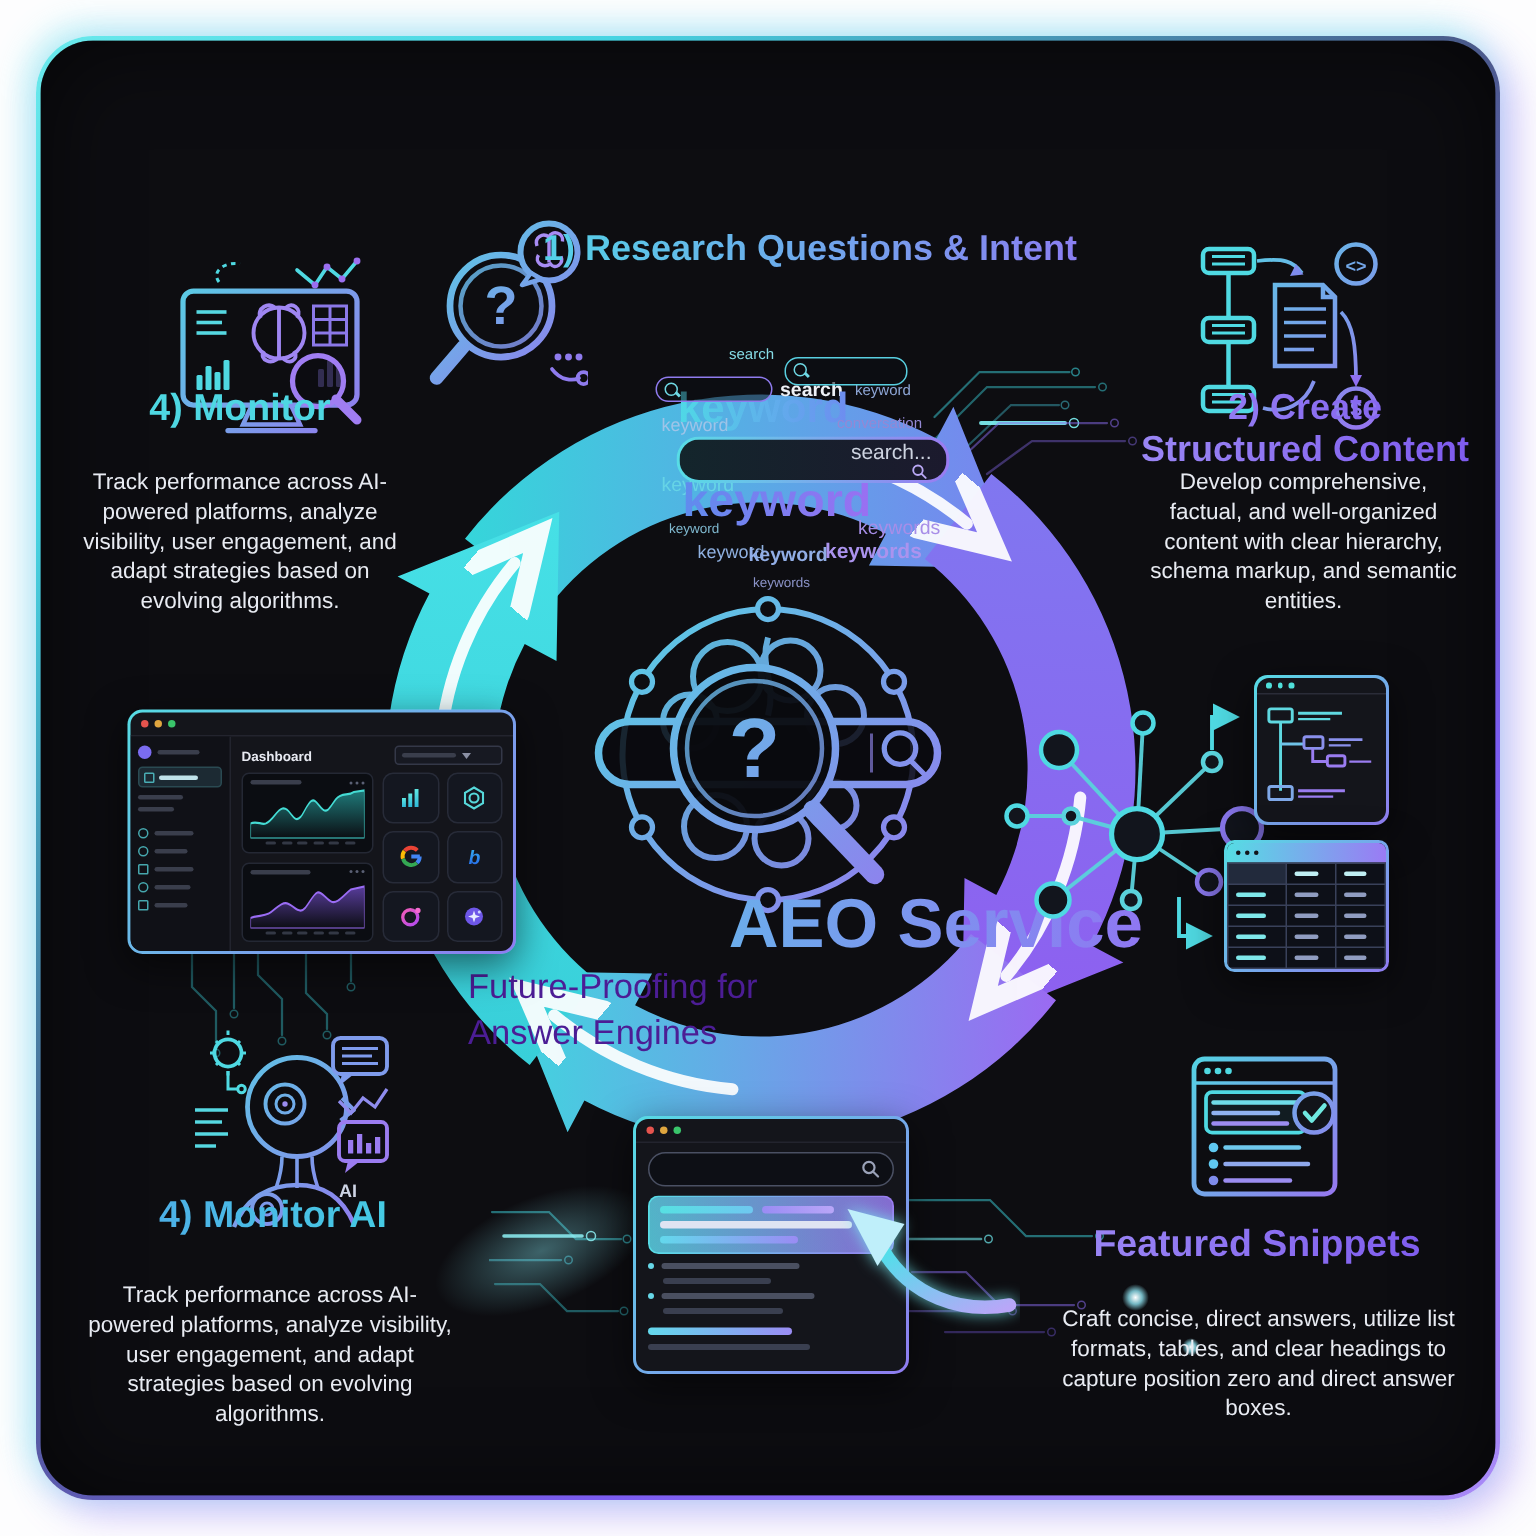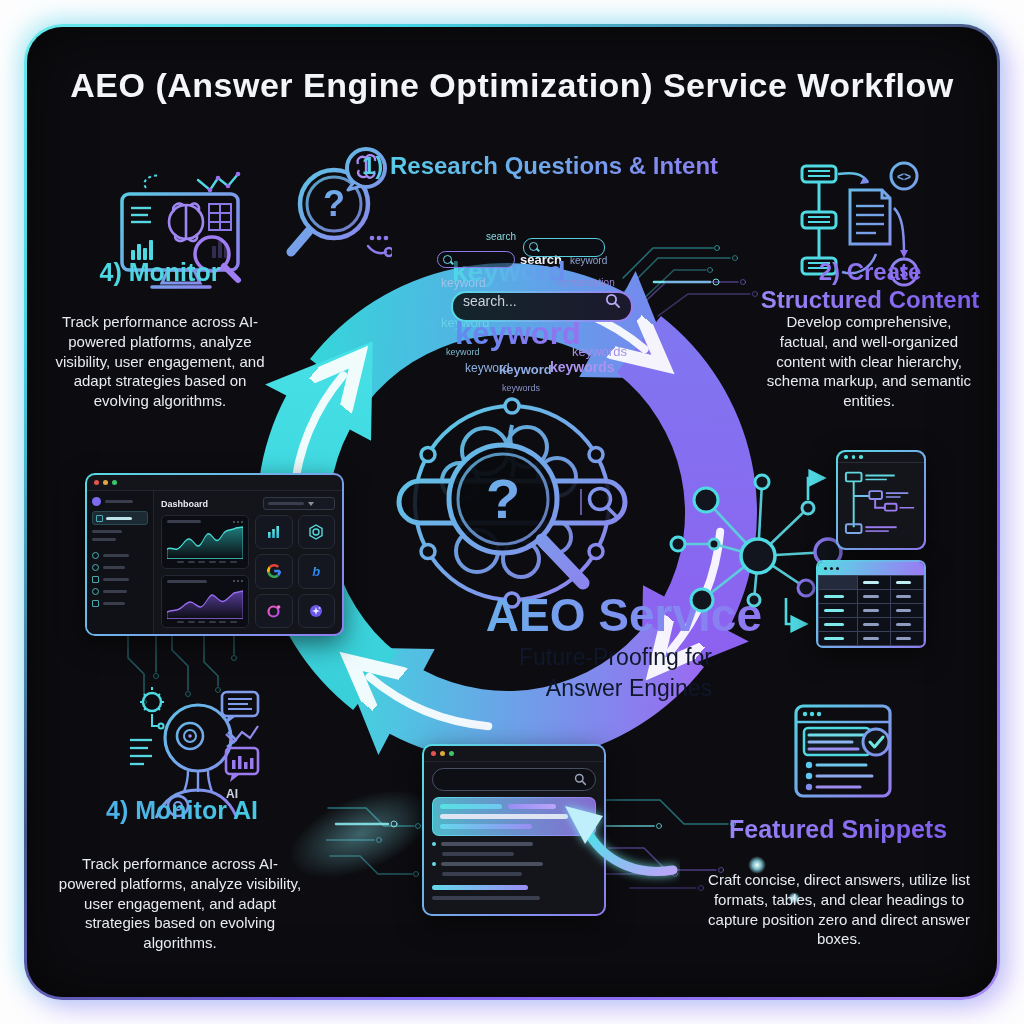--- a/index.html
+++ b/index.html
@@ -36,21 +36,21 @@
   .kw-14{left:550px;top:359px;font-size:14px;color:#ab93ee;font-weight:600}
   .kw-15{left:502px;top:383px;font-size:9px;color:#8b93c8}
   .kwg{background-clip:text;-webkit-background-clip:text;color:transparent;}
   .pill{position:absolute;border:1.5px solid;border-image:linear-gradient(90deg,#4fd9e6,#9b6ff0) 1;border-radius:9px;z-index:6;}
   .pill{border-image:none;border-color:#58cfe0;background:rgba(12,14,20,.55);}
   .pillb{border-color:#8f7bee;}
   .pill .mg{position:absolute;left:5px;top:3px;width:7px;height:7px;border:1.5px solid #6fd8e4;border-radius:50%;}
   .pill .mg:after{content:"";position:absolute;left:6px;top:6px;width:4px;height:1.5px;background:#6fd8e4;transform:rotate(45deg);}
   .searchbar{left:451px;top:291px;width:158px;height:27px;border-radius:15px;border:2px solid transparent;z-index:7;
     background:linear-gradient(rgba(10,12,18,.88),rgba(10,12,18,.88)) padding-box,linear-gradient(90deg,#57dde6,#9b7bf2) border-box;
-    display:flex;align-items:flex-start;padding:0 10px;color:#cdd3e0;font-size:14px;}
+    display:flex;align-items:flex-end;padding:0 10px;color:#cdd3e0;font-size:14px;flex-direction:column;}
   .searchbar .sp{flex:1}
   
   .gwin{position:absolute;padding:2px;border-radius:10px;background:linear-gradient(135deg,#56dce4,#8f7bf0);box-shadow:0 8px 26px rgba(0,0,0,.55);z-index:9;}
   .gwin .inner{background:#14151b;border-radius:8px;width:100%;height:100%;box-sizing:border-box;display:flex;flex-direction:column;overflow:hidden;}
   .tbar{display:flex;gap:4px;align-items:center;padding:5px 7px;border-bottom:1px solid #23242e;}
   .dot{width:5px;height:5px;border-radius:50%;}
   .dr{background:#e5544e}.dy{background:#e0a63f}.dg{background:#3ac56b}
   .bar{display:block;border-radius:2px;background:#3a3e4c;height:3px;}
   
   .dash-body{display:flex;flex:1;}
@@ -232,26 +232,25 @@
     <rect x="14" y="96" width="226" height="42" rx="21" fill="rgba(10,11,15,.85)" stroke="url(#cg)" stroke-width="5"></rect>
     <line x1="196" y1="104" x2="196" y2="130" stroke="#8f85e8" stroke-width="2" opacity=".65"></line>
     <circle cx="215" cy="114" r="10.5" fill="none" stroke="url(#cg)" stroke-width="3.5"></circle>
     <line x1="222" y1="122" x2="231" y2="131" stroke="url(#cg)" stroke-width="3.5" stroke-linecap="round"></line>
     <circle cx="118" cy="114" r="54" fill="rgba(10,11,15,.95)" stroke="url(#cg)" stroke-width="5"></circle>
     <circle cx="118" cy="114" r="45" fill="none" stroke="url(#cg)" stroke-width="3" opacity=".8"></circle>
     <text x="118" y="133" text-anchor="middle" font-size="56" font-weight="700" font-family="Liberation Sans,sans-serif" fill="url(#cg)">?</text>
     <line x1="157" y1="155" x2="198" y2="198" stroke="url(#cg)" stroke-width="13" stroke-linecap="round"></line>
   </svg>
   <div class="abs gtx g-cyan-purple z4" style="left:262px;top:588px;width:500px;text-align:right;font-size:46px;font-weight:700">AEO Service</div>
-  <div class="abs z4" style="left:312px;top:642px;width:400px;text-align:right;color:#0f172a;font-size:23px;line-height:1.35">
+  <div class="abs z4" style="left:312px;top:642px;width:400px;text-align:left;color:#4c1d95;font-size:23px;line-height:1.35">
     <div>Future-Proofing for</div>
     <div>Answer Engines</div>
   </div>
 
-  <div class="abs title">AEO (Answer Engine Optimization) Service Workflow</div>
 
   <svg class="abs z7" style="left:282px;top:142px" width="110" height="120" viewBox="0 0 110 120">
     <defs>
         <linearGradient id="i1g" x1="0" y1="0" x2="110" y2="120" gradientUnits="userSpaceOnUse">
       <stop offset="0" stop-color="#4fd9e2"></stop>
           <stop offset="1" stop-color="#9b6ff0"></stop>
         </linearGradient>
       </defs>
     <circle cx="52" cy="62" r="34" fill="none" stroke="url(#i1g)" stroke-width="4.5"></circle>
     <circle cx="52" cy="62" r="27" fill="none" stroke="url(#i1g)" stroke-width="3" opacity=".85"></circle>

